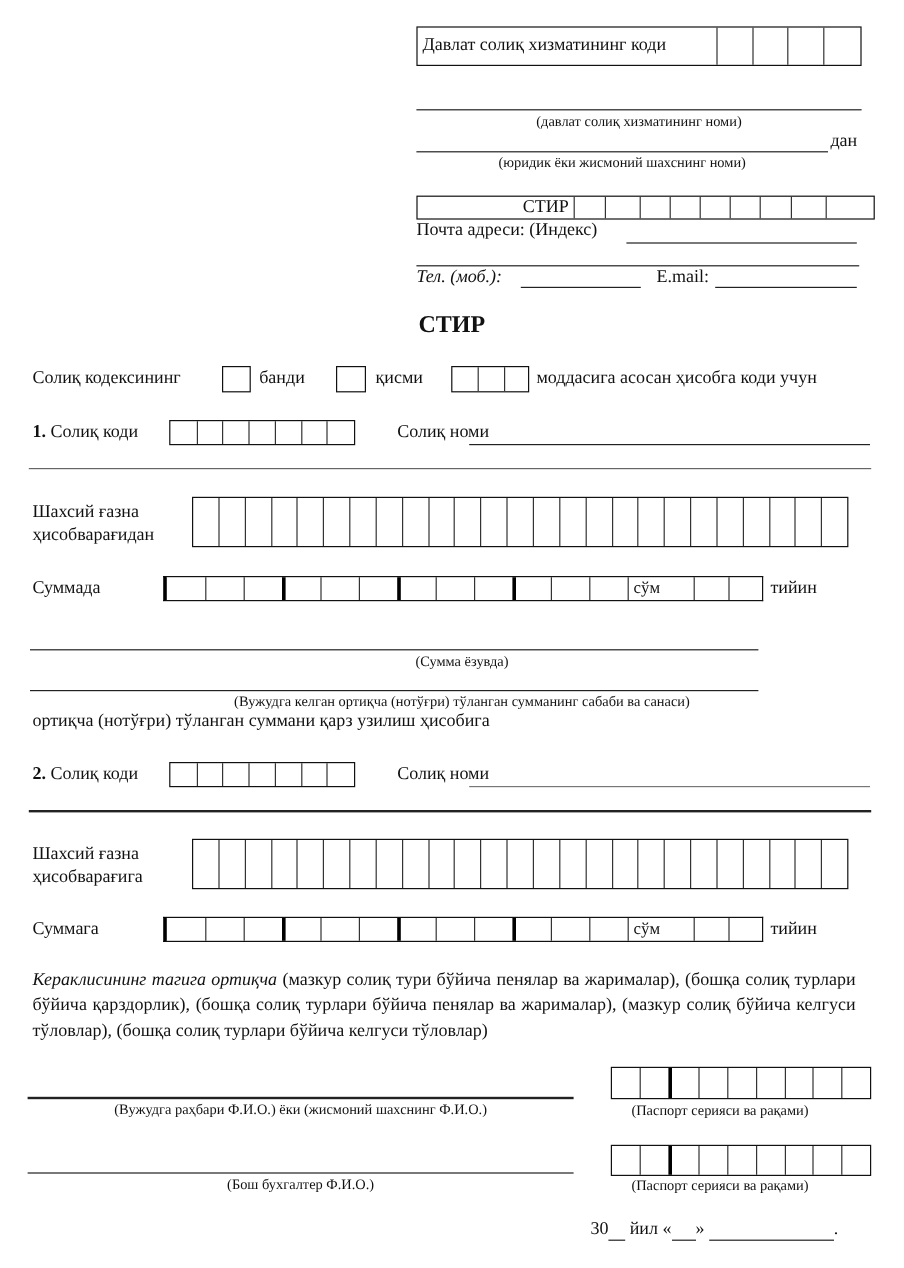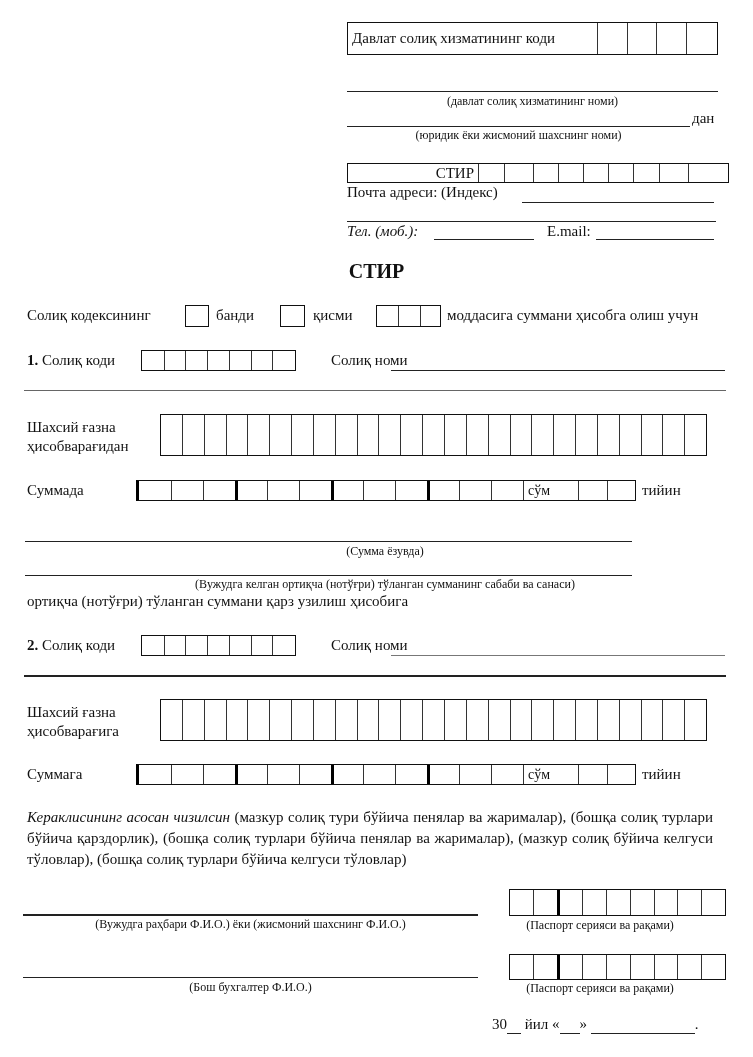--- a/index.html
+++ b/index.html
@@ -68,21 +68,21 @@
 <div class="abs t15" style="left:216px;top:307px;">банди</div>
 <div class="grid" style="left:280px;top:305px;width:25px;height:22px;">
   <div class="c" style="width:100%;"></div>
 </div>
 <div class="abs t15" style="left:313px;top:307px;">қисми</div>
 <div class="grid" style="left:376px;top:305px;width:65px;height:22px;">
   <div class="c" style="width:22px;"></div>
   <div class="c" style="width:22px;"></div>
   <div class="c" style="width:21px;"></div>
 </div>
-<div class="abs t15" style="left:447px;top:307px;">моддасига суммани ҳисобга олиш учун</div>
+<div class="abs t15" style="left:447px;top:307px;">моддасига асосан ҳисобга коди учун</div>
 
 <div class="abs t15" style="left:27px;top:352px;">
   <span class="bold">1.</span>
   <span>Солиқ коди</span>
 </div>
 <div class="grid" style="left:141px;top:350px;width:155px;height:21px;">
   <div class="c" style="width:22px;"></div>
   <div class="c" style="width:22px;"></div>
   <div class="c" style="width:22px;"></div>
   <div class="c" style="width:22px;"></div>
@@ -215,21 +215,21 @@
     <div class="c thick" style="width: 32px;"></div>
     <div class="c" style="width: 32px;"></div>
     <div class="c" style="width: 32px;"></div>
     <div class="c lbl" style="width: 55px; font-size: 14px;">сўм</div>
     <div class="c" style="flex: 1 1 0%;"></div>
     <div class="c" style="flex: 1 1 0%;"></div>
   </div>
 <div class="abs t15" style="left:642px;top:766px;">тийин</div>
 
 <div class="abs t15" style="left:27px;top:807px;width:686px;text-align:justify;line-height:21px;">
-  <i>Кераклисининг асосан чизилсин</i><span> (мазкур солиқ тури бўйича пенялар ва жарималар), (бошқа солиқ турлари бўйича қарздорлик), (бошқа солиқ турлари бўйича пенялар ва жарималар), (мазкур солиқ бўйича келгуси тўловлар), (бошқа солиқ турлари бўйича келгуси тўловлар)</span>
+  <i>Кераклисининг тагига ортиқча</i><span> (мазкур солиқ тури бўйича пенялар ва жарималар), (бошқа солиқ турлари бўйича қарздорлик), (бошқа солиқ турлари бўйича пенялар ва жарималар), (мазкур солиқ бўйича келгуси тўловлар), (бошқа солиқ турлари бўйича келгуси тўловлар)</span>
 </div>
 
 <div class="line" style="left:23px;top:914px;width:455px;border-top:2px solid #222;"></div>
 <div class="abs cap" style="left:23px;top:917px;width:455px;">(Вужудга раҳбари Ф.И.О.) ёки (жисмоний шахснинг Ф.И.О.)</div>
 <div class="grid" id="pass1" style="left:509px;top:889px;width:217px;height:27px;">
     <div class="c" style="flex: 1 1 0%;"></div>
     <div class="c" style="flex: 1 1 0%;"></div>
     <div class="c thick" style="flex: 1 1 0%;"></div>
     <div class="c" style="flex: 1 1 0%;"></div>
     <div class="c" style="flex: 1 1 0%;"></div>

